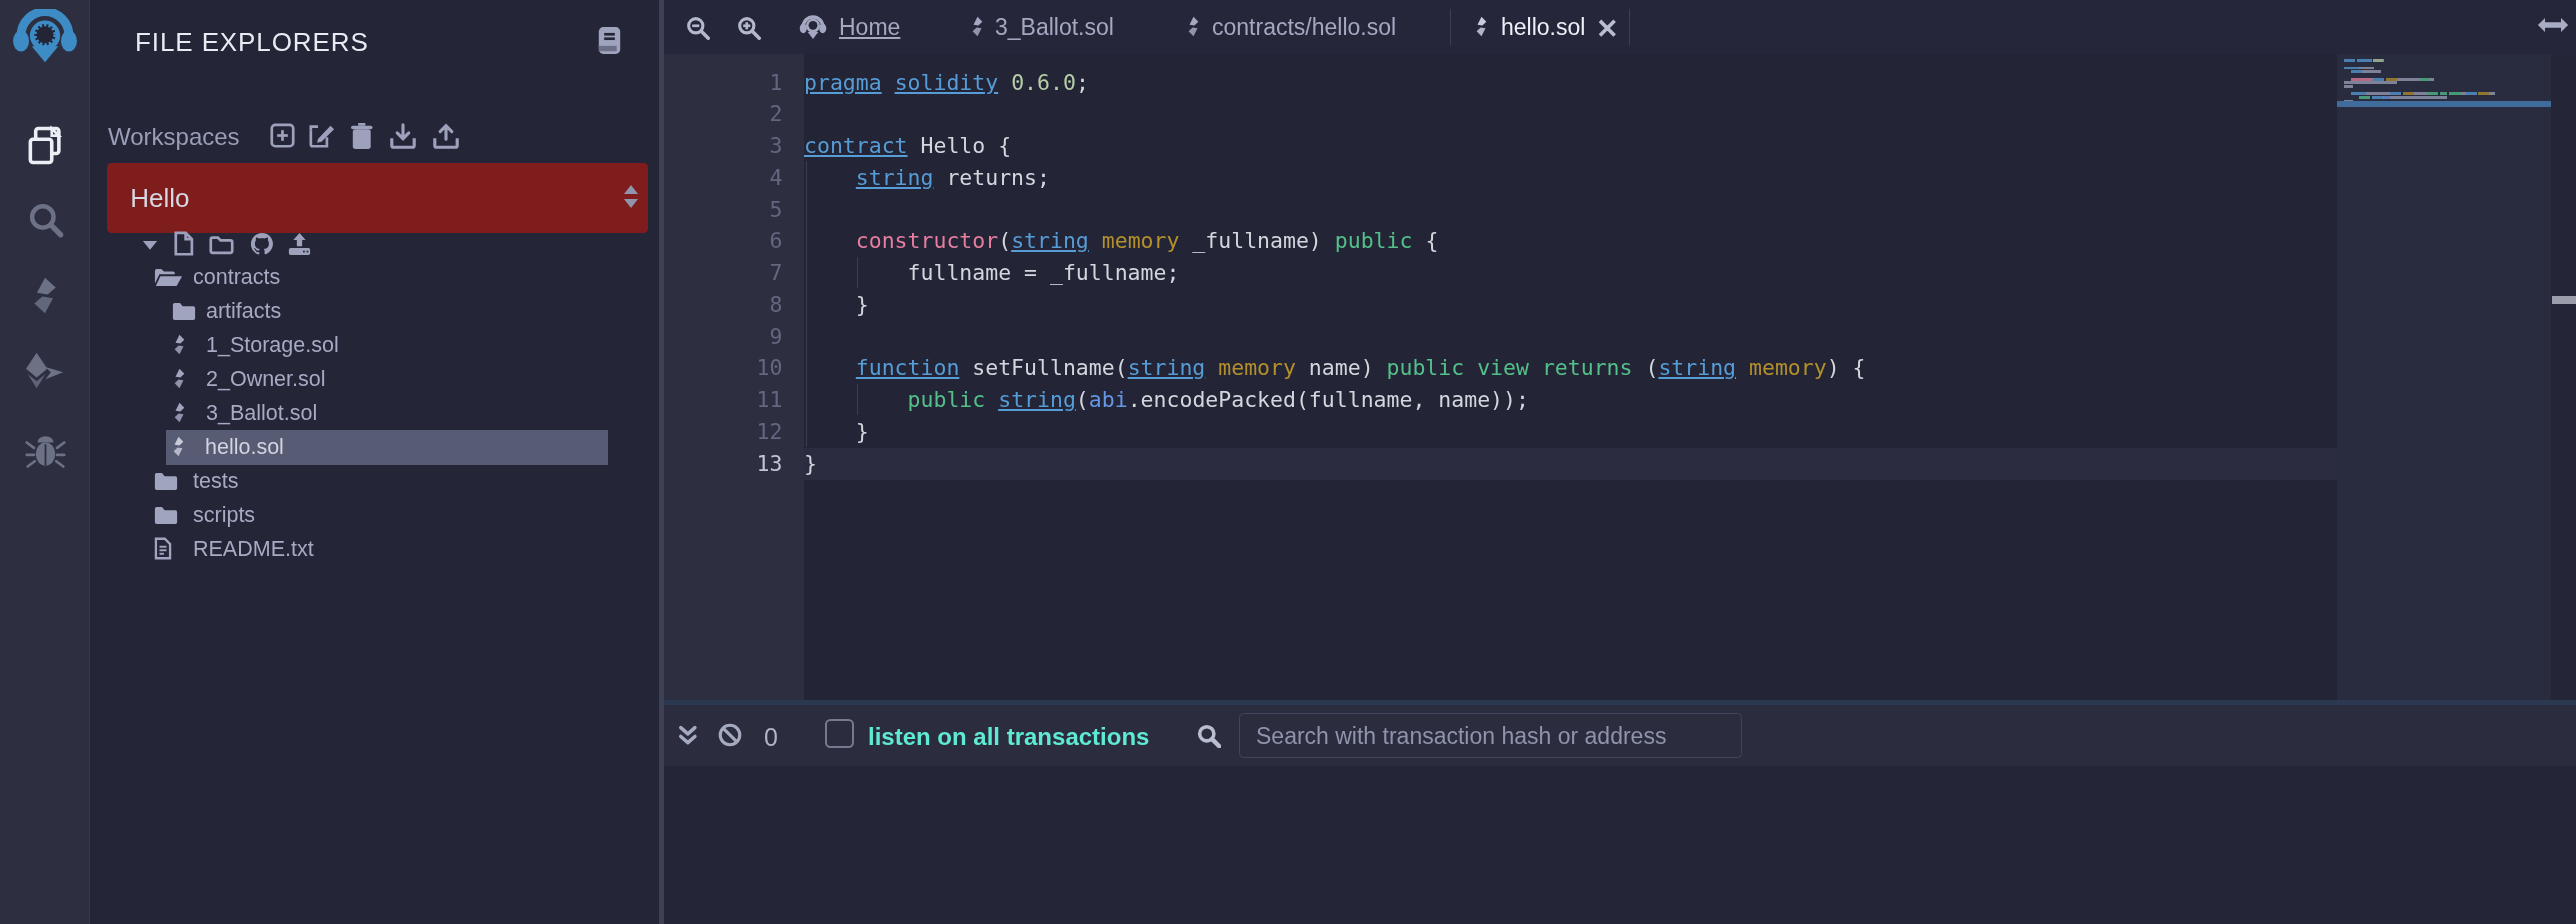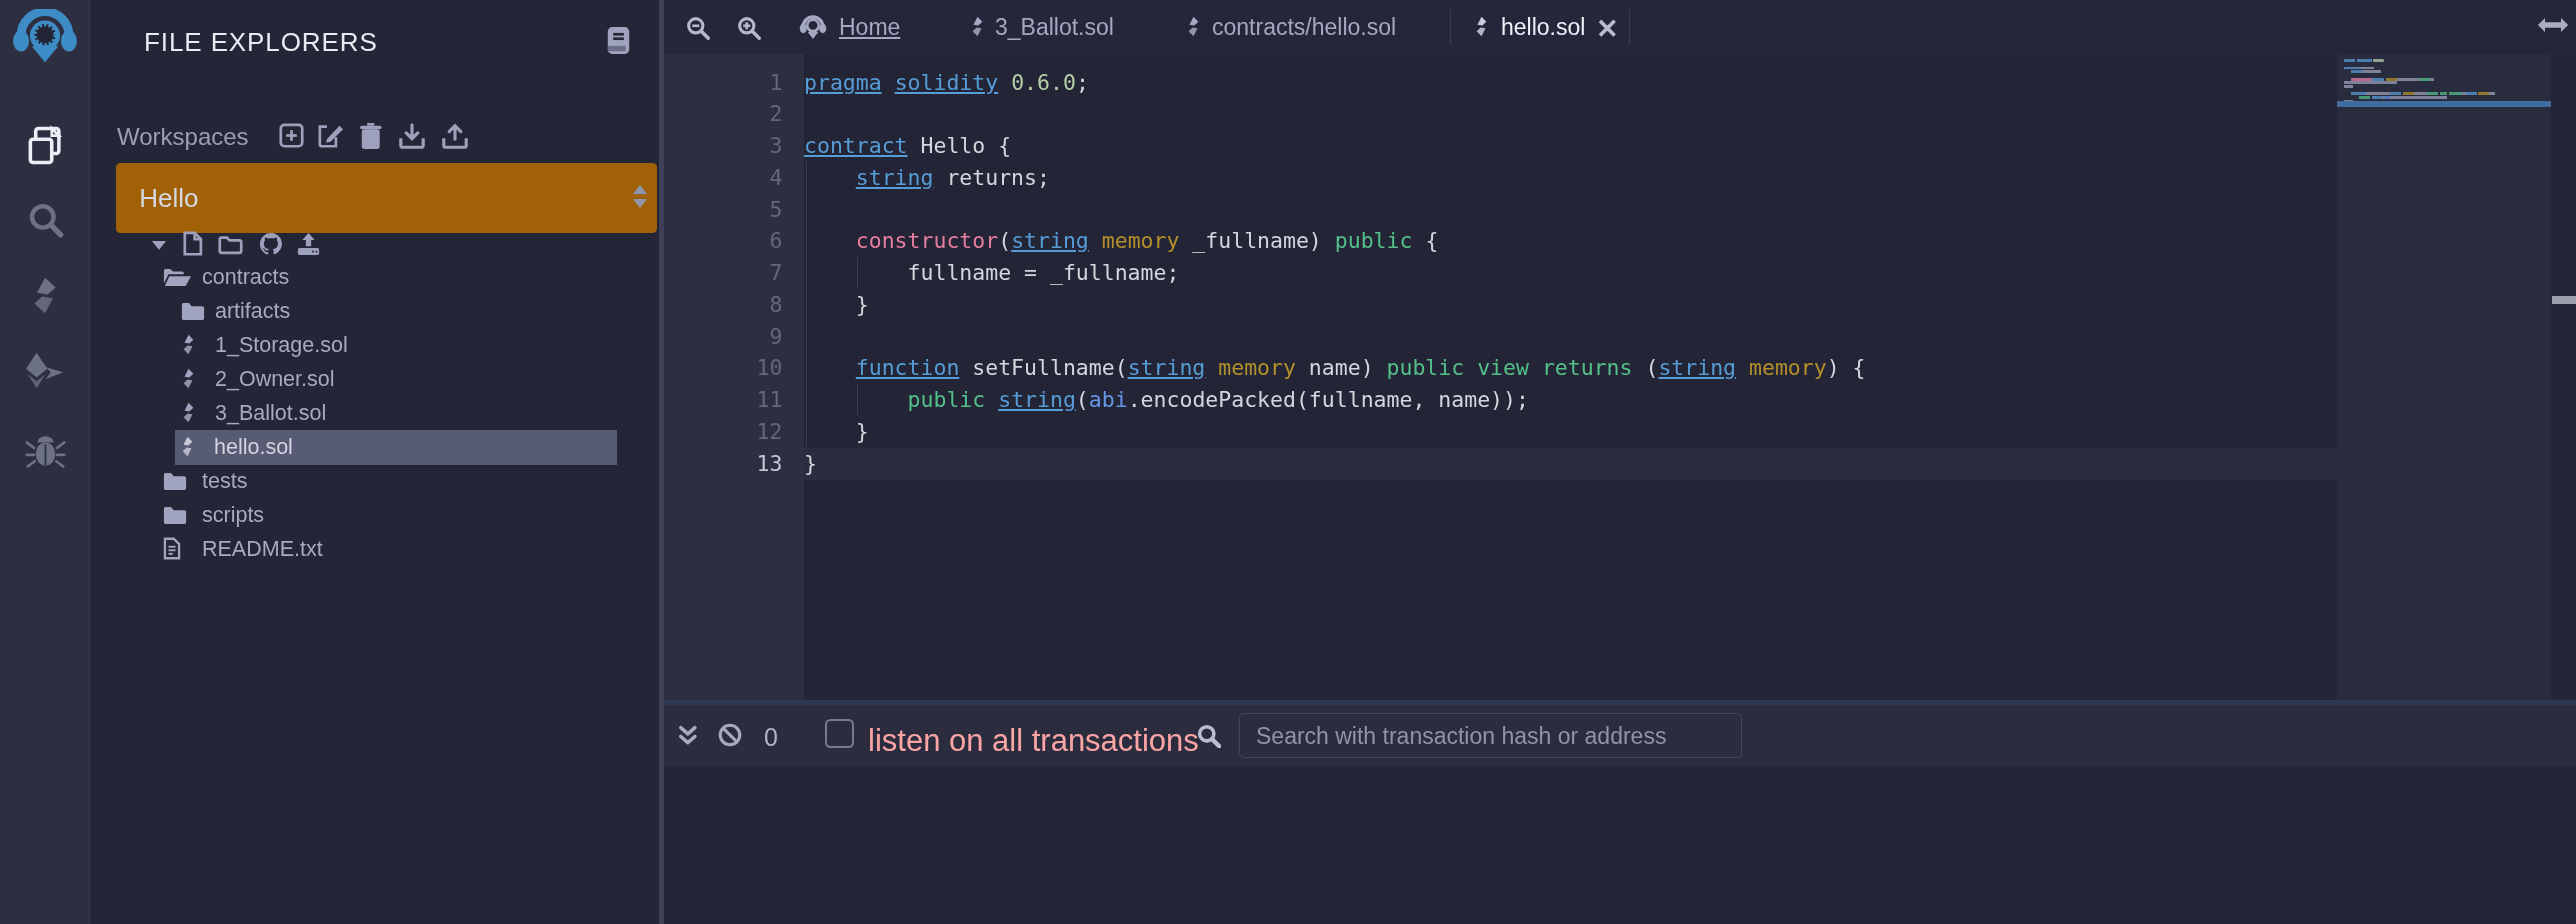--- a/index.html
+++ b/index.html
@@ -6,26 +6,26 @@
   html,body { width:2576px; height:925px; overflow:hidden; }
   body { background:#232435; font-family:"Liberation Sans", sans-serif; position:relative; }
   .abs { position:absolute; }
 
   
   #rail { left:0; top:0; width:90px; height:925px; background:#2d2f41; border-right:0.9px solid #383a4e; }
   .rail-icon { position:absolute; left:0; width:90px; display:flex; justify-content:center; }
   .rail-icon svg { display:block; }
 
   
-  #panel { left:102px; top:0; width:568px; height:925px; background:#242536;padding-left:44px; }
+  #panel { left:93px; top:0; width:568px; height:925px; background:#242536;padding-left:44px; }
   #panel-title { left:42px; top:27px; font-size:26px; letter-spacing:0.9px; color:#e9ebf3; font-weight:500; }
   #book-icon { left:504px; top:27px; }
   #ws-label { left:15px; top:123px; font-size:24px; color:#9a9eb7; }
   .ws-icon { top:123px; }
-  #ws-select { left:14.3px; top:163px; width:541px; height:70px; background:#a16207; border-radius:4.5px; }
+  #ws-select { left:14.3px; top:163px; width:541px; height:70px; background:#7f1d1d; border-radius:4.5px; }
   #ws-select-label { left:23px; top:19.7px; font-size:26px; color:#d6d8e4; }
   #ws-caret { left:517px; top:21.5px; width:14.3px; }
   #ws-caret div { width:0; height:0; border-left:7.2px solid transparent; border-right:7.2px solid transparent; }
   #ws-caret .up { border-bottom:9.8px solid #9094ac; margin-bottom:5.4px; }
   #ws-caret .dn { border-top:9.8px solid #9094ac; }
   .tree-ctrl { top:231px; }
   .tree { left:0; width:568px; height:35px; }
   .tree-row-label { font-size:21.5px; color:#a7aac3; white-space:nowrap; }
   .tree-sel { background:#575b73; }
   .tree-sel .tree-row-label { color:#d2d4e0; }
@@ -56,21 +56,21 @@
   #mini-cur { left:1673px; top:47px; width:215px; height:6.3px; background:#3f6c9c; }
   #right-strip { left:1887px; top:0; width:25px; height:647px; background:#242536; }
   #scroll-marker { left:1888px; top:242px; width:24px; height:8px; background:#9b9daa; }
 
   
   #term-divider { left:0; top:700px; width:1912px; height:4.5px; background:#2a3950; }
   #termbar { left:0; top:705px; width:1912px; height:61px; background:#2b2d3f; }
   #term-content { left:0; top:766px; width:1912px; height:159px; background:#242536; }
   #term-count { left:100px; top:18px; font-size:25px; color:#b0b4c8; }
   #term-checkbox { left:161px; top:14.3px; width:29px; height:29px; border:2.7px solid #767a90; border-radius:5.4px; }
-  #term-listen { left:204px; top:18px; font-size:31px; color:#fca5a5; }
+  #term-listen { left:204px; top:18px; font-size:24px; color:#5eead4;font-weight:bold; }
   #term-search-box { left:575px; top:8px; width:503px; height:45px; background:#2b2d3f; border:1.8px solid #41445c; border-radius:4.5px; }
   #term-placeholder { left:16px; top:9px; font-size:23px; color:#8f93ab; white-space:nowrap; }
 </style>
 </head>
 <body>
 
 <div id="rail" class="abs">
   <div class="rail-icon" style="top:9px">
     <svg width="70" height="55" viewBox="0 0 78 62">
       <path d="M12 30 a27 27 0 0 1 54 0" stroke="#3e8cc6" stroke-width="10" fill="none"></path>

